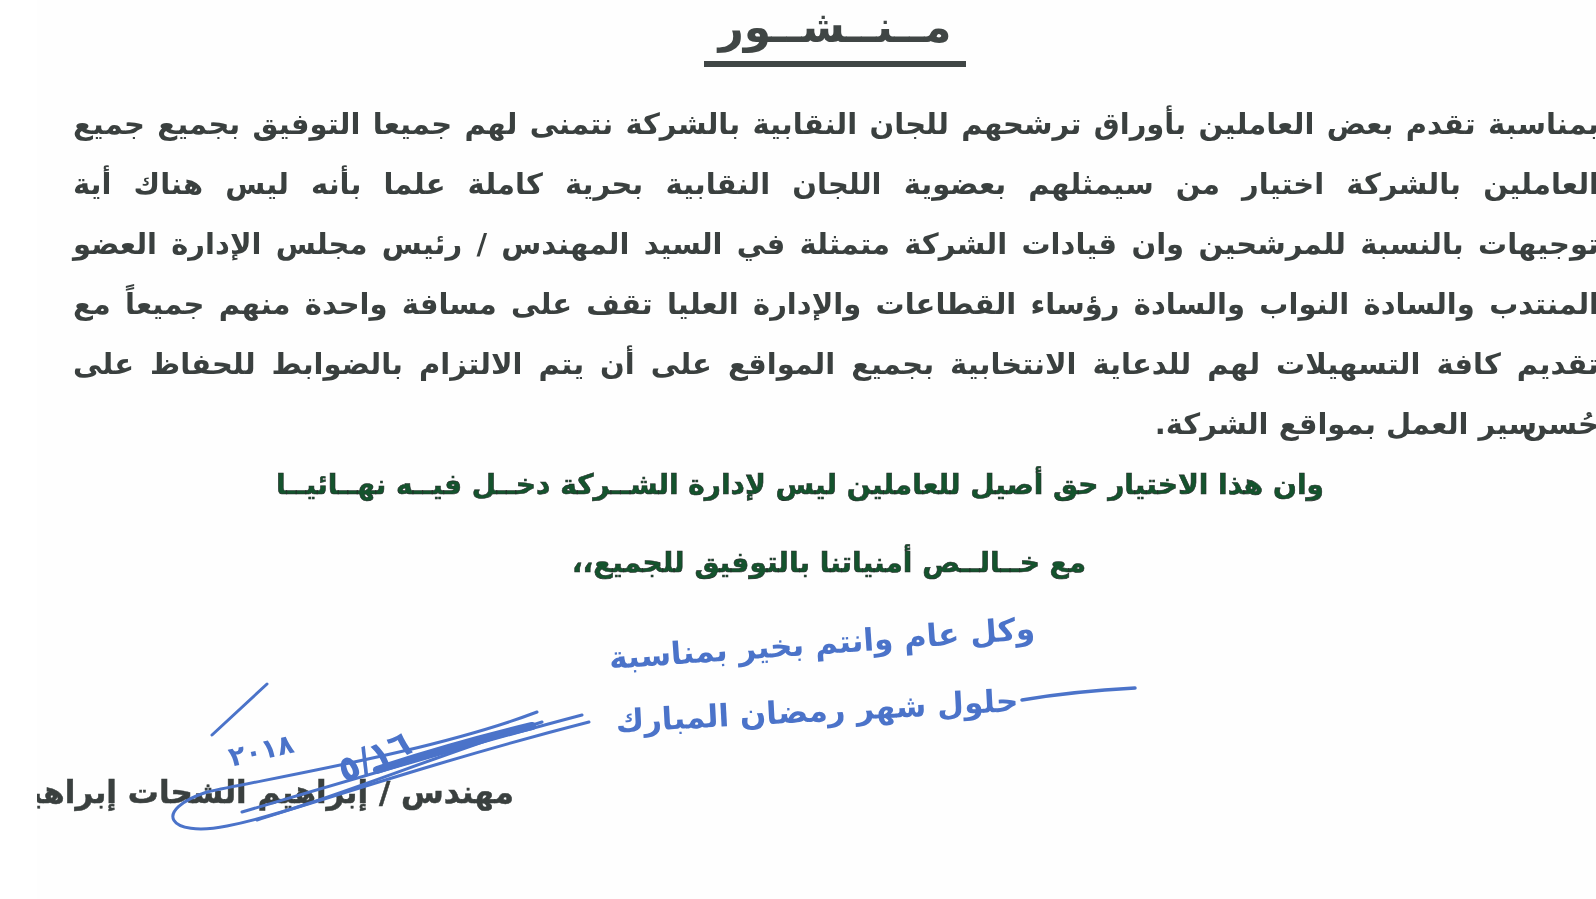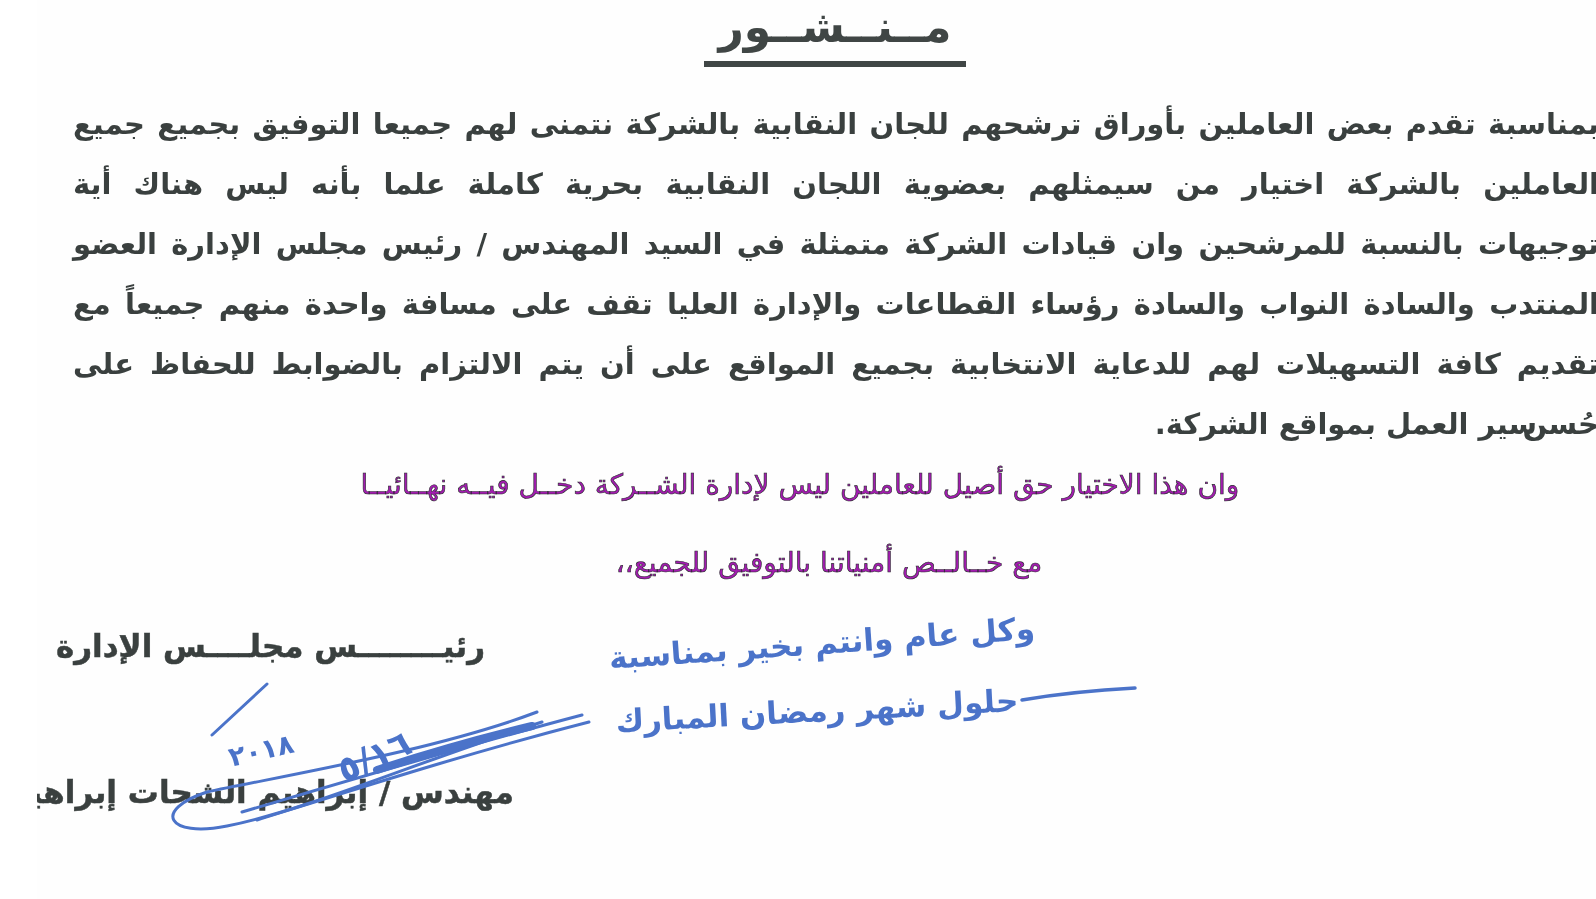--- a/index.html
+++ b/index.html
@@ -20,21 +20,21 @@
   .body-par{position:absolute;top:94px;right:34px;left:36px;}
   .body-line{
     font-size:29px;font-weight:bold;color:#3a403f;
     height:60px;line-height:60px;
     text-align:justify;text-align-last:justify;
   }
   .body-line.last{text-align:left;text-align-last:right;padding-left:0;padding-right:62px;}
   
   .emph{
     position:absolute;left:0;text-align:center;white-space:nowrap;
-    font-size:28px;font-weight:normal;color:#a21caf;
+    font-size:28px;font-weight:bold;color:#14532d;
     -webkit-text-stroke:0.6px #272c2b;
   }
   .emph1{top:468px;right:70px;left:0;}
   .emph2{top:546px;right:16px;left:4px;}
   
   .sig{
     position:absolute;white-space:nowrap;font-weight:bold;color:#3a403f;
     font-size:31px;-webkit-text-stroke:0.5px #3a403f;
   }
   .sig1{top:628px;right:1148px;}
@@ -68,21 +68,20 @@
     <div class="body-line">العاملين بالشركة اختيار من سيمثلهم بعضوية اللجان النقابية بحرية كاملة علما بأنه ليس هناك أية</div>
     <div class="body-line">توجيهات بالنسبة للمرشحين وان قيادات الشركة متمثلة في السيد المهندس / رئيس مجلس الإدارة العضو</div>
     <div class="body-line">المنتدب والسادة النواب والسادة رؤساء القطاعات والإدارة العليا تقف على مسافة واحدة منهم جميعاً مع</div>
     <div class="body-line">تقديم كافة التسهيلات لهم للدعاية الانتخابية بجميع المواقع على أن يتم الالتزام بالضوابط للحفاظ على حُسن</div>
     <div class="body-line last">سير العمل بمواقع الشركة.</div>
   </div>
 
   <div class="emph emph1">وان هذا الاختيار حق أصيل للعاملين ليس لإدارة الشــركة دخــل فيــه نهــائيــا</div>
   <div class="emph emph2">مع خــالــص أمنياتنا بالتوفيق للجميع،،</div>
 
-  <div class="sig sig1">رئيــــــــس مجلــــس الإدارة</div>
   <div class="sig sig-name">مهندس / إبراهيم الشحات إبراهيم</div>
 
   <div class="hw hw-note1">وكل عام وانتم بخير بمناسبة</div>
   <div class="hw hw-note2">حلول شهر رمضان المبارك</div>
   <div class="hw hw-num hw-year">٢٠١٨</div>
   <div class="hw hw-num hw-date">٥/١٦</div>
 
   <svg class="ink-svg" viewBox="0 0 1596 899" xmlns="http://www.w3.org/2000/svg">
     <path stroke-width="3" d="M 500,712 C 400,750 250,775 170,792 C 115,810 130,838 190,826 C 270,810 380,762 505,722"></path>
     <path stroke-width="3" d="M 205,812 C 320,778 420,748 545,715"></path>

